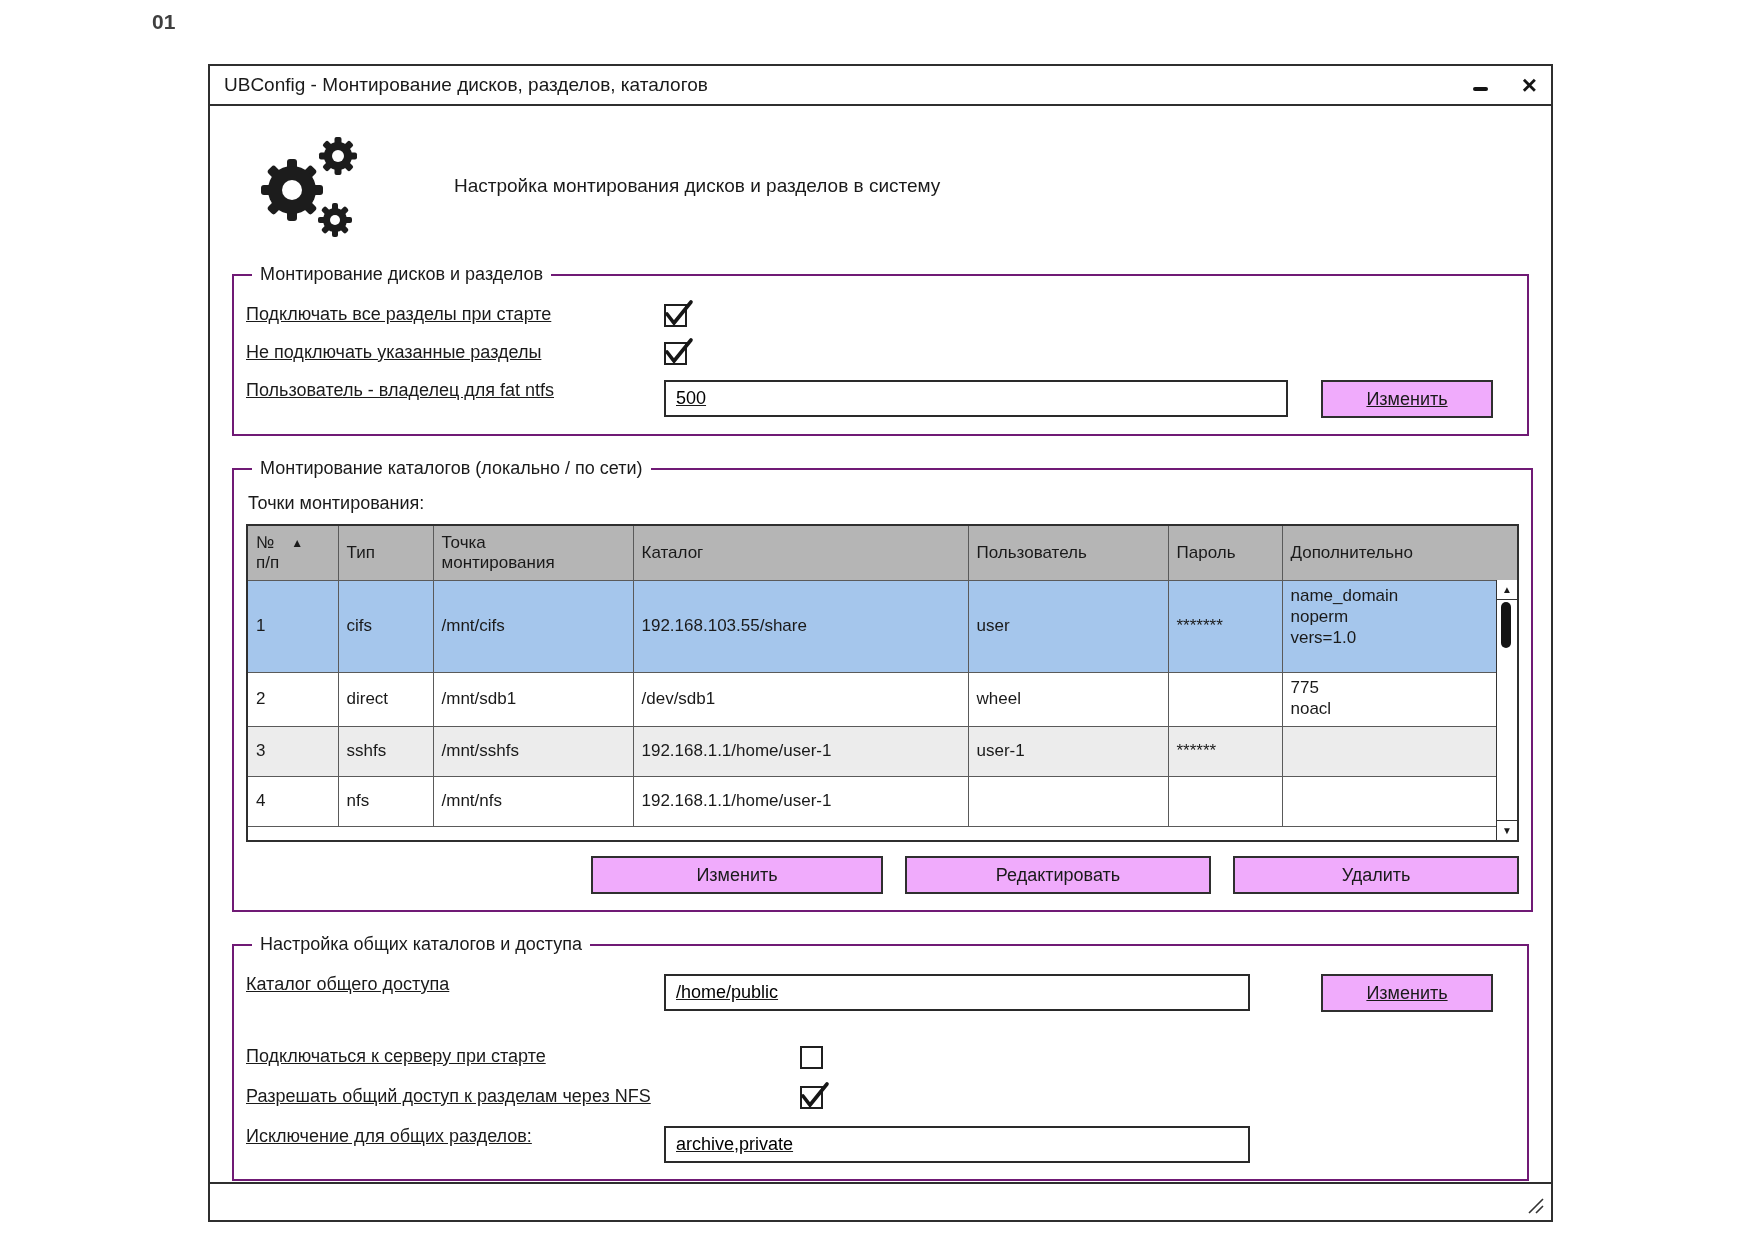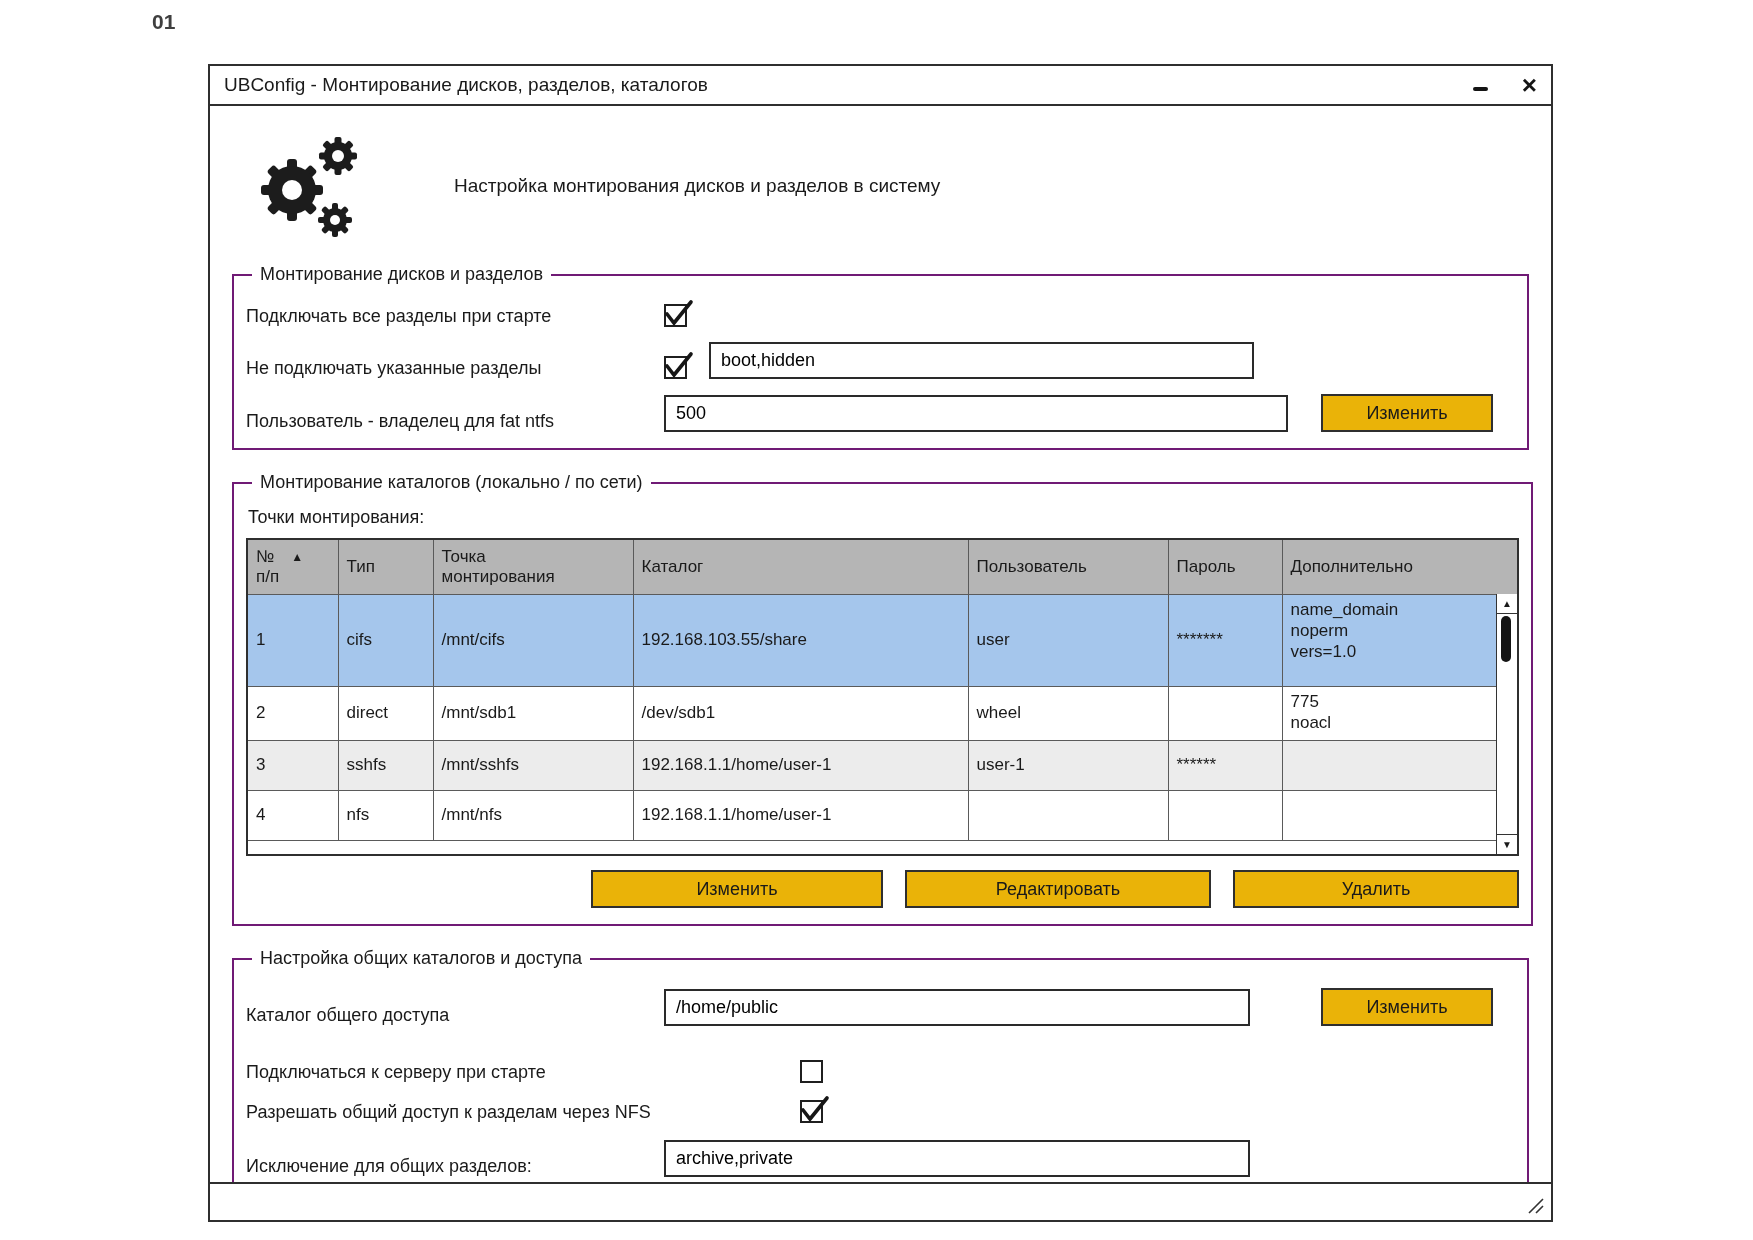--- a/index.html
+++ b/index.html
@@ -23,36 +23,36 @@
 
   .content { flex:1; padding:0 22px; overflow:hidden; }
 
   .hero { display:flex; align-items:center; gap:92px; margin:24px 10px 4px 18px; }
   .gears { flex:none; width:112px; height:112px; }
   .hero-text { font-size:19px; }
 
   fieldset.group { border:2px solid #701a75; margin-top:22px; padding:4px 12px 16px 12px; }
   legend { font-size:18px; padding:0 8px; margin-left:6px; }
 
-  .frow { display:flex; align-items:flex-end; margin-top:15px; }
+  .frow { display:flex; align-items:flex-start; margin-top:15px;text-decoration:underline; }
   .lbl { font-size:18px; }
   .w-label1 { width:418px; flex:none; }
   .w-label2 { width:554px; flex:none; }
 
   .checkbox { width:23px; height:23px; border:2px solid #1f1f1f; background:#fff; position:relative; flex:none; cursor:pointer; }
   .checkbox .tick { display:none; position:absolute; left:-3px; top:-8px; width:31px; height:31px; }
   .checkbox.checked .tick { display:block; }
 
   .tinput { height:37px; border:2px solid #2a2a2a; background:#fff; font-size:18px; padding:0 10px; font-family:inherit; }
   .exclude-input { width:545px; margin-left:22px; }
   .owner-input  { width:624px; }
   .share-input  { width:586px; }
   .except-input { width:586px; }
 
-  .btn { height:38px; border:2px solid #2f2f2f; background:#eab308; font-size:18px; font-family:inherit; cursor:pointer; color:#1a1a1a; }
+  .btn { height:38px; border:2px solid #2f2f2f; background:#f0abfc; font-size:18px; font-family:inherit; cursor:pointer; color:#1a1a1a; }
   .change-btn { width:172px; margin-left:auto; margin-right:22px; }
 
   .points-label { font-size:18px; margin:10px 0 10px 2px; }
 
   .tablewrap { position:relative; border:2px solid #2f2f2f; height:318px; background:#fff; }
   table.mount-table { width:100%; border-collapse:collapse; table-layout:fixed; font-size:17px; }
   .mount-table th {
     background:#b5b5b5; font-weight:normal; text-align:left;
     height:54px; padding:4px 8px; border-right:1.5px solid #5a5a5a; vertical-align:middle;
   }
@@ -154,21 +154,20 @@
         </span>
       </div>
 
       <div class="frow">
         <span class="lbl w-label1">Не подключать указанные разделы</span>
         <span class="checkbox checked">
           <svg class="tick" viewBox="0 0 31 31">
               <path d="M4 16 L11 25 L28 4" fill="none" stroke="#161616" stroke-width="3.6" stroke-linecap="round"></path>
             </svg>
         </span>
-        <input class="tinput exclude-input" type="text" value="boot,hidden" style="">
       </div>
 
       <div class="frow">
         <span class="lbl w-label1">Пользователь - владелец для fat ntfs</span>
         <input class="tinput owner-input" type="text" value="500" style="">
         <button class="btn change-btn">Изменить</button>
       </div>
     </fieldset>
 
     <fieldset class="group">

